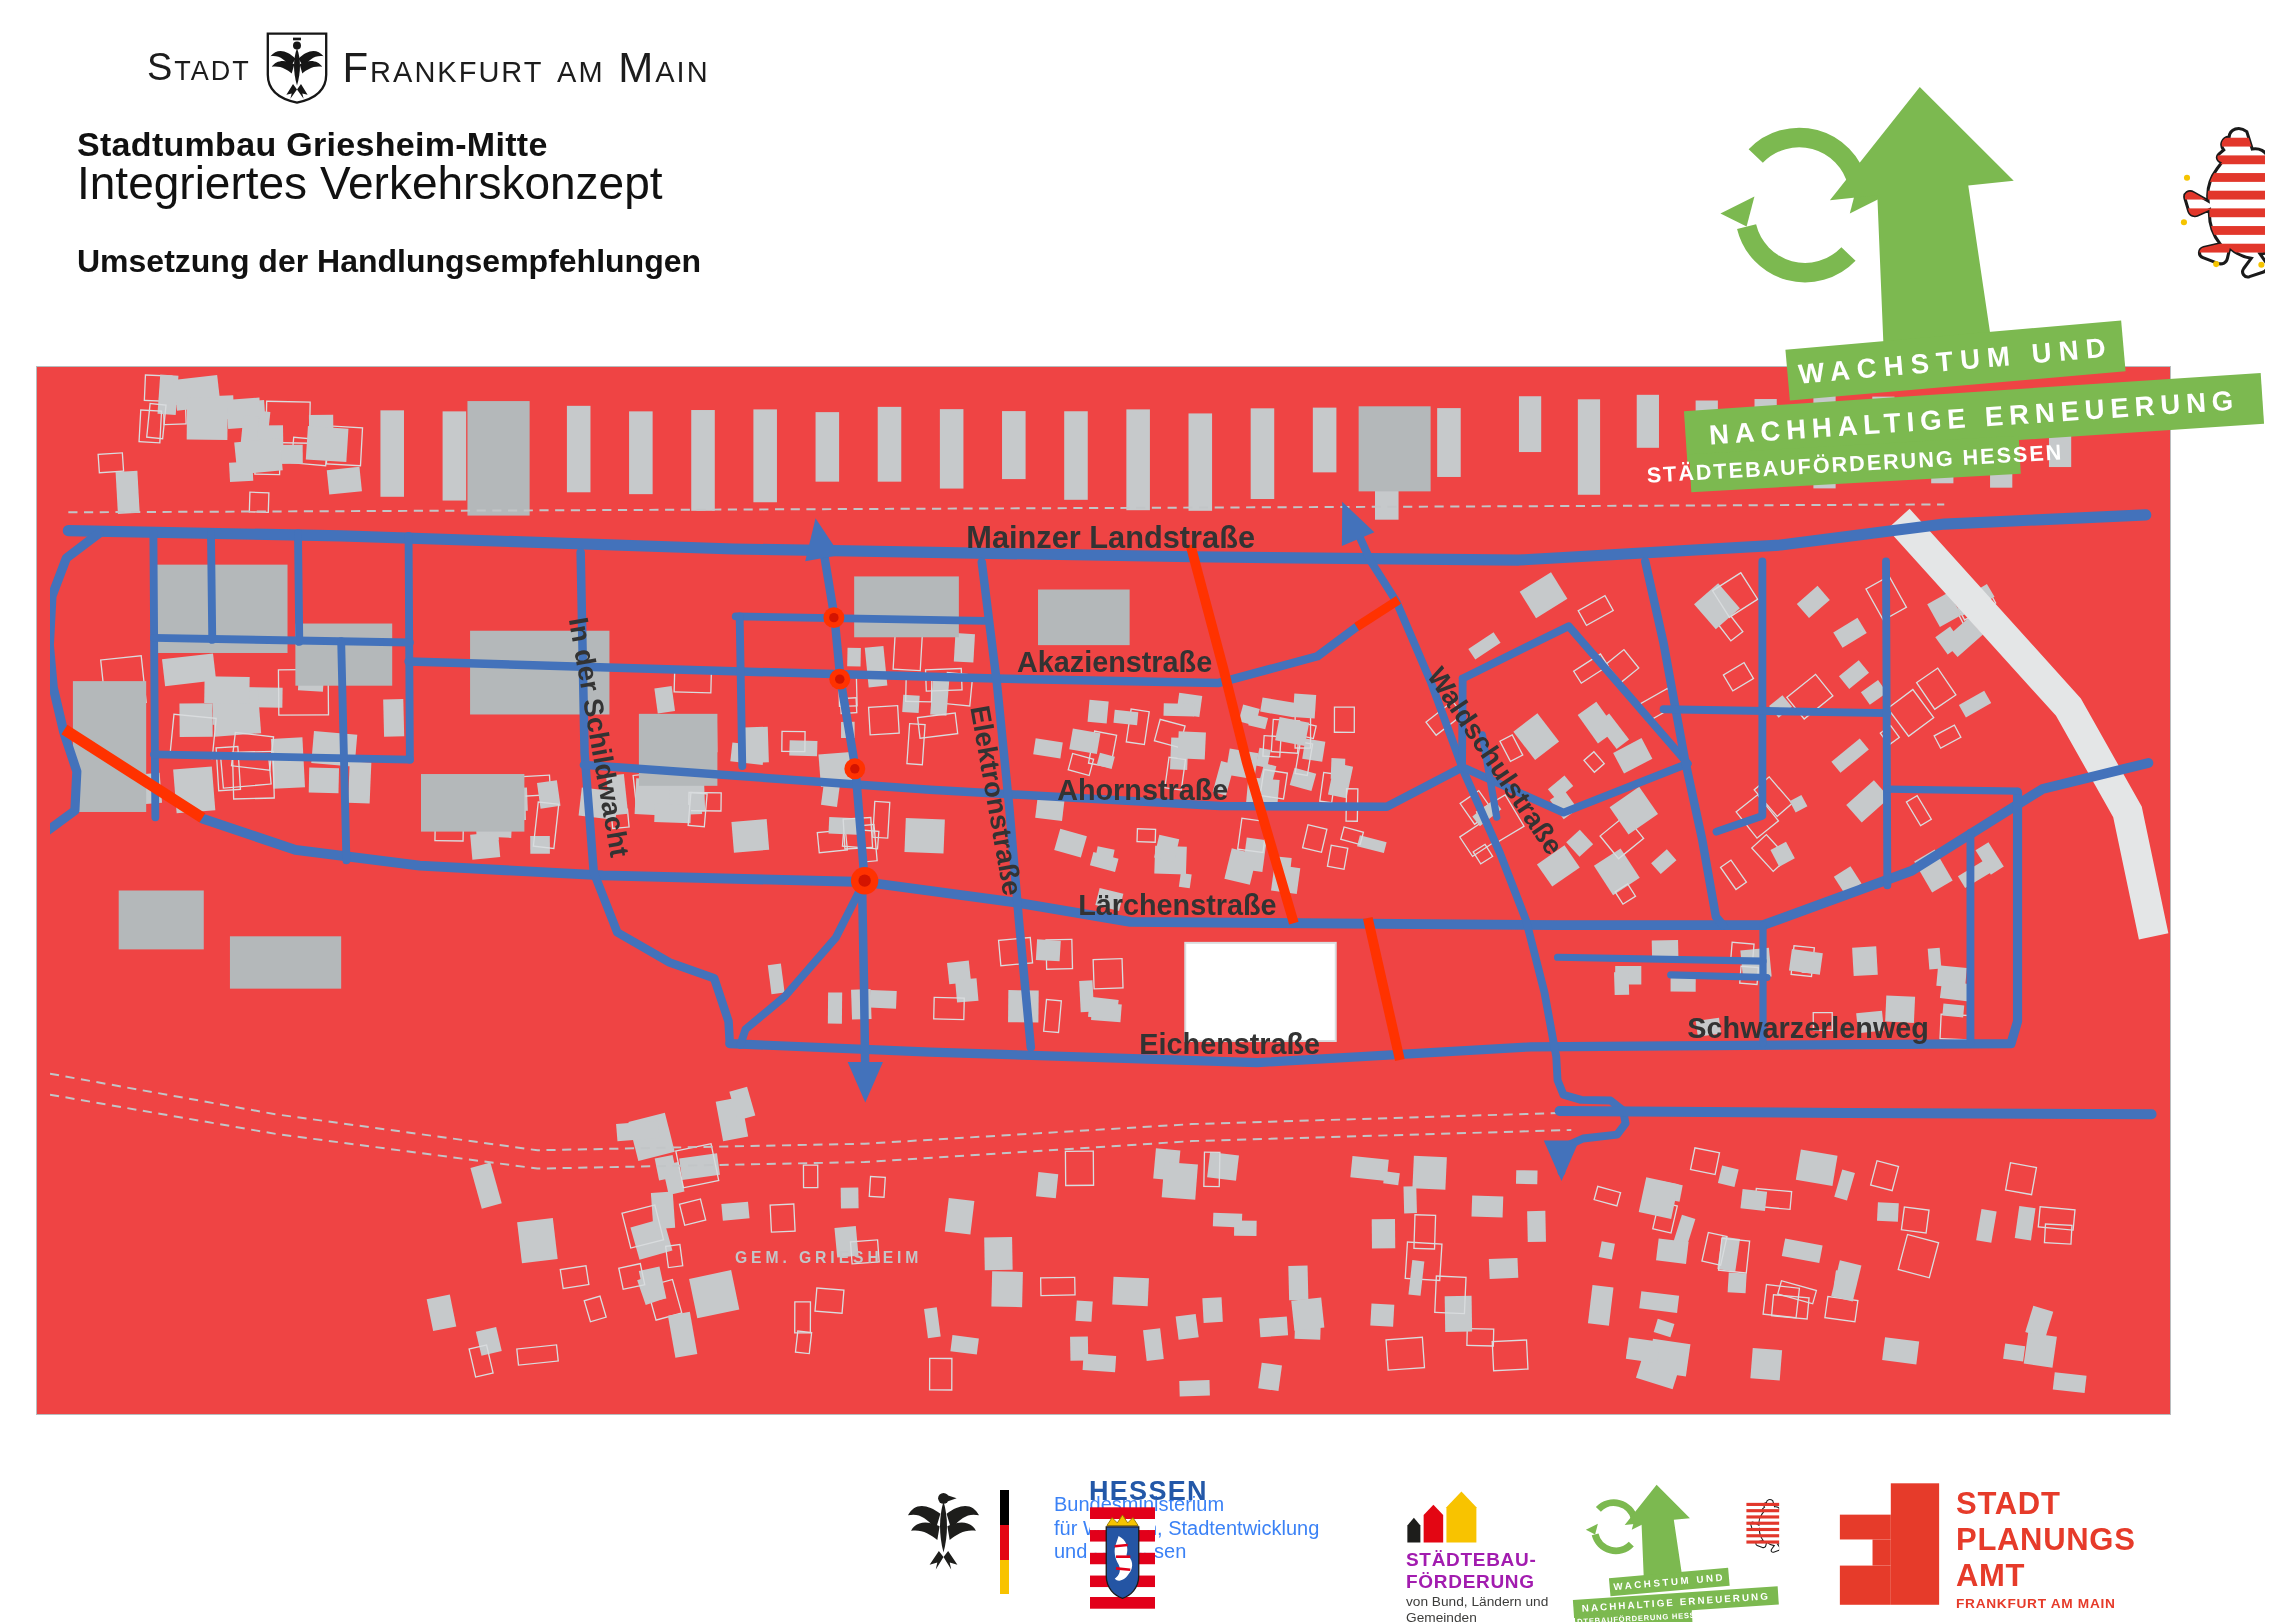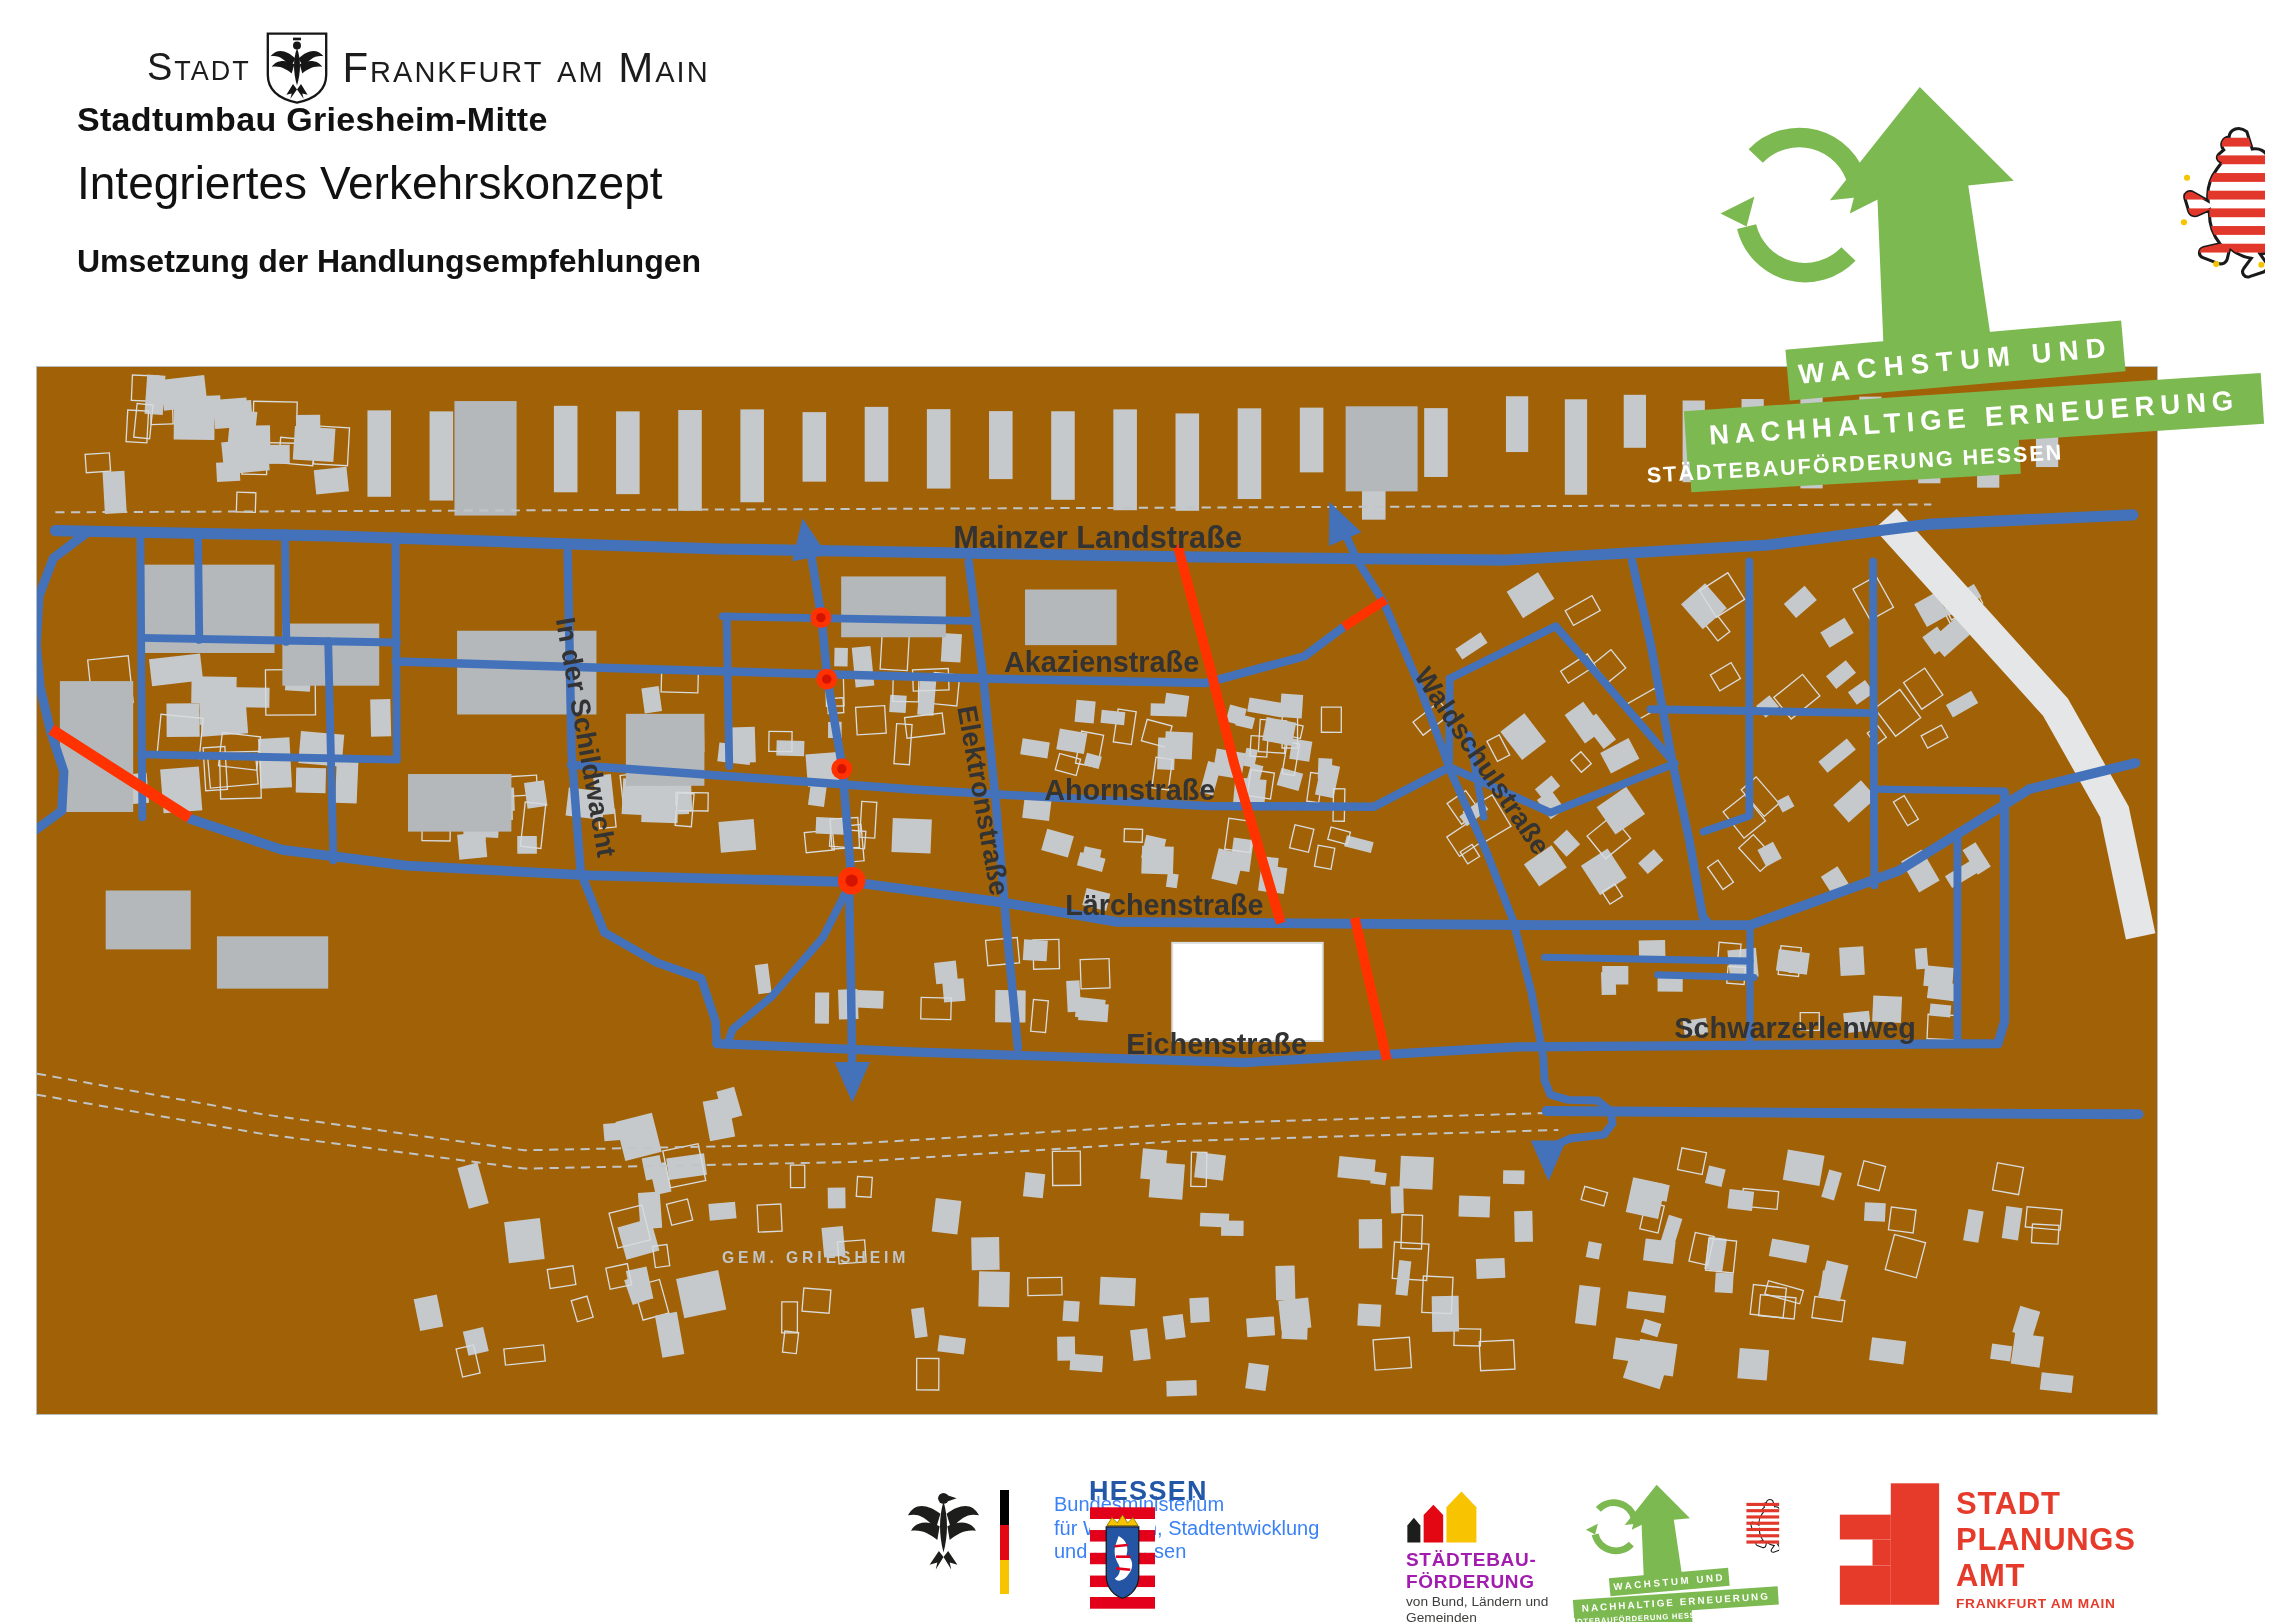--- a/index.html
+++ b/index.html
@@ -4,34 +4,34 @@
 <style>
   html,body{margin:0;padding:0;background:#fff;}
   body{width:2295px;height:1622px;position:relative;overflow:hidden;
        font-family:"Liberation Sans",sans-serif;color:#111;}
   .abs{position:absolute;}
   
   .city-logo{left:147px;top:31px;height:73px;display:flex;align-items:center;gap:11.8px;color:#1c1c1c;}
   .city-logo .wordmark{font-variant:small-caps;letter-spacing:2px;font-weight:400;}
   .city-logo .w1{font-size:38px;}
   .city-logo .w2{font-size:42px;}
-  .hdr-sub{left:77px;top:100px;font-size:34px;font-weight:700;letter-spacing:0.3px;text-align:center;}
+  .hdr-sub{left:77px;top:125px;font-size:34px;font-weight:700;letter-spacing:0.3px;text-align:center;}
   .hdr-title{left:77px;top:156px;font-size:46px;font-weight:400;}
   .hdr-heading{left:77px;top:243px;font-size:32px;font-weight:700;}
   
   .prog{width:592px;height:307px;}
   .prog .banner{position:absolute;color:#fff;font-weight:700;white-space:nowrap;
       display:flex;align-items:center;justify-content:center;}
   .prog .b1{left:114px;top:256px;width:337px;height:51px;font-size:27.5px;letter-spacing:7.2px;transform:rotate(-5deg);}
   .prog .b2{left:11.8px;top:313px;width:578px;height:51px;font-size:27.5px;letter-spacing:5.9px;transform:rotate(-3.8deg);}
   .prog .b3{left:17px;top:366px;width:330px;height:38px;font-size:21.6px;letter-spacing:2px;transform:rotate(-3.2deg);}
   .prog-main{left:1673px;top:79px;}
   .prog-mini{left:1569px;top:1482px;transform:scale(.355);transform-origin:0 0;}
   
-  .map{left:36px;top:366px;width:2120px;height:1047px;border:0.7px solid #b9bcbe;background:#a16207;}
+  .map{left:36px;top:366px;width:2120px;height:1047px;border:0.7px solid #b9bcbe;background:#ef4444;padding-left:13px;}
   
   .bmwsb-text{left:1036px;top:1493px;font-size:20px;line-height:23.6px;color:#3b82f6;margin-left:18px;}
   .flagbar{left:1000px;top:1490px;width:9.2px;height:103px;}
   .flagbar div{width:9.2px;}
   .hessen-word{left:1089px;top:1476px;font-size:27px;font-weight:700;color:#2358a8;letter-spacing:1.3px;text-align:center;}
   .stb-text{left:1406px;top:1549px;font-size:19px;font-weight:700;color:#a21caf;line-height:21.6px;letter-spacing:0.7px;}
   .stb-small{left:1406px;top:1594px;font-size:13.7px;color:#3d3d3b;line-height:16.4px;}
   .spa-text{left:1956px;top:1486px;font-size:31px;font-weight:700;color:#e63b2a;line-height:36px;letter-spacing:0.7px;}
   .spa-small{left:1956px;top:1596px;font-size:13.7px;font-weight:700;color:#e63b2a;letter-spacing:0.7px;}
 </style>

